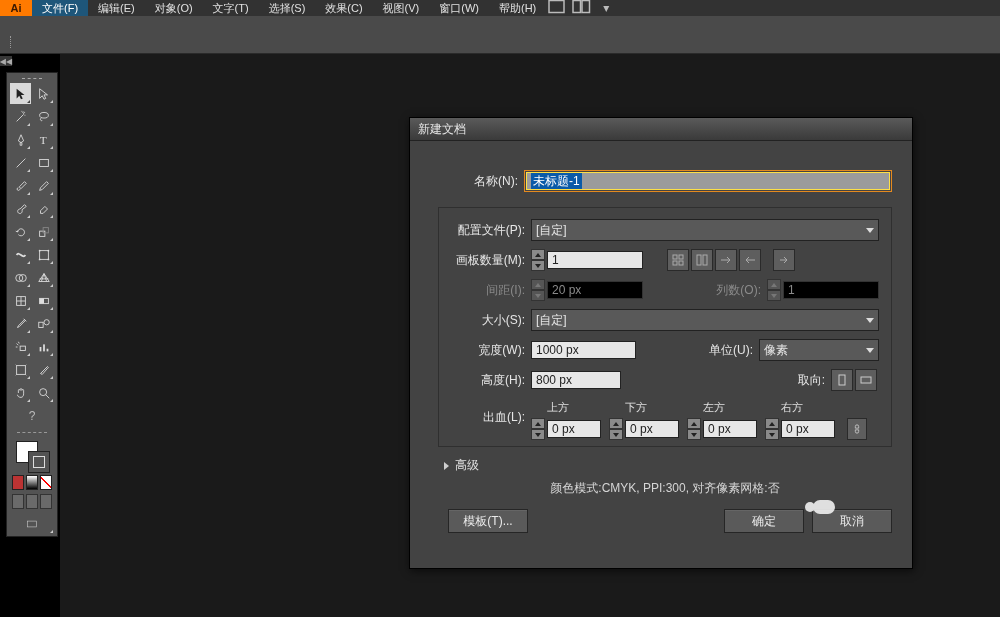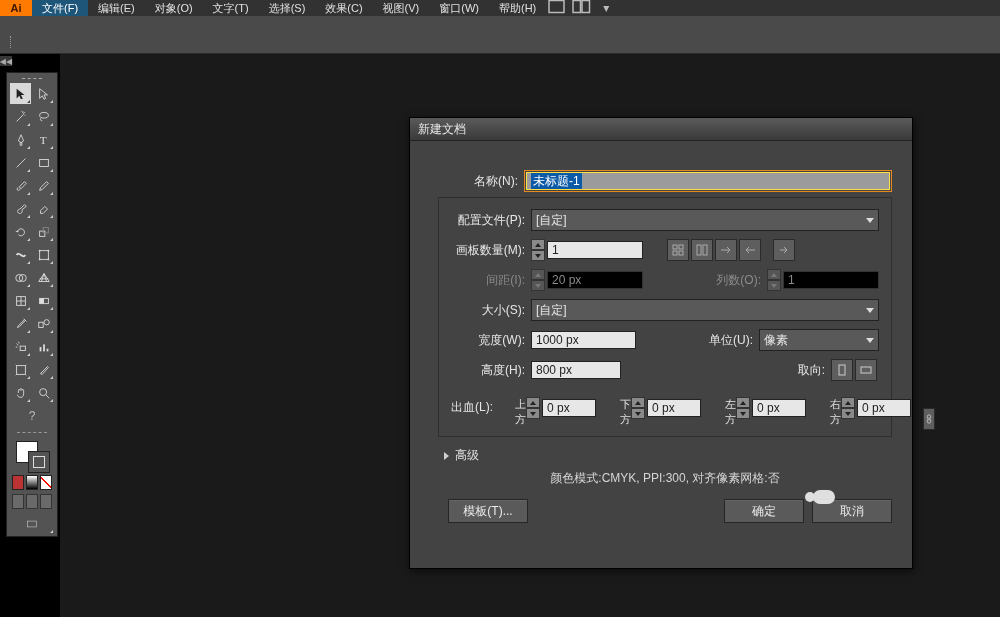--- a/index.html
+++ b/index.html
@@ -41,32 +41,32 @@
   .flabel.sub{color:#8a8a8a}
   .finput{height:18px;background:#e7e7e7;border:1px solid #222;color:#222;padding:0 4px;font-size:12px;box-sizing:border-box}
   .finput.dis{background:#000000;color:#8a8a8a;border-color:#333}
   .name-wrap{flex:1;border:1px solid #e58a1e;padding:1px}
   .name-wrap .finput{width:100%;height:18px;background:#9b9b9b;border:1px solid #fde047}
   .selspan{display:inline-block;background:#0a5aa8;color:#fff;height:16px;line-height:16px;padding:0 2px}
   .dselect{flex:1;height:20px;background:#e7e7e7;border:1px solid #222;color:#222;display:flex;align-items:center;justify-content:space-between;padding:0 4px}
   .dselect .arr{width:0;height:0;border-left:4px solid transparent;border-right:4px solid transparent;border-top:5px solid #444}
   .dselect.dark{background:#595959;color:#e6e6e6}
   .dselect.dark .arr{border-top-color:#ddd}
-  .group{border:1px solid #2f2f2f;padding:8px 12px 6px 12px;margin-top:2px}
+  .group{border:1px solid #2f2f2f;padding:8px 12px 6px 12px;margin-top:12px}
   .steppers{display:inline-flex;flex-direction:column;margin-right:2px}
   .stp{width:12px;height:9px;background:#8a8a8a;border:1px solid #333;display:flex;align-items:center;justify-content:center}
   .stp.dis{background:#555}
   .stp .up{width:0;height:0;border-left:3px solid transparent;border-right:3px solid transparent;border-bottom:4px solid #222}
   .stp .dn{width:0;height:0;border-left:3px solid transparent;border-right:3px solid transparent;border-top:4px solid #222}
   .stp.dis .up{border-bottom-color:#777}
   .stp.dis .dn{border-top-color:#777}
   .iconbtn{width:20px;height:20px;background:#5e5e5e;border:1px solid #2a2a2a;display:flex;align-items:center;justify-content:center;color:#bbb;margin-right:2px}
   .iconbtn svg{width:12px;height:12px}
   .bleedrow{display:flex;align-items:flex-end;height:44px}
-  .bleedcol{display:flex;flex-direction:row;align-items:flex-start;margin-right:8px}
+  .bleedcol{display:flex;flex-direction:column;align-items:flex-start;margin-right:8px}
   .bleedcol .blabel{font-size:11px;color:#e0e0e0;margin-bottom:3px;margin-left:16px}
   .bleedcol .bwrap{display:flex;align-items:center}
   .linkbtn{width:18px;height:20px;background:#5e5e5e;border:1px solid #2a2a2a;display:flex;align-items:center;justify-content:center;color:#ccc;margin-left:4px}
   .disclosure{display:flex;align-items:center;margin:10px 0 6px 6px;color:#e0e0e0}
   .disclosure .tri{width:0;height:0;border-top:4px solid transparent;border-bottom:4px solid transparent;border-left:5px solid #cfcfcf;margin-right:6px}
   .summary{text-align:center;color:#d5d5d5;font-size:12px;margin:4px 0 8px 0}
   .btnrow{display:flex;justify-content:flex-start;align-items:center;padding:4px 0 0 10px}
   .dbtn{min-width:78px;height:22px;background:#5a5a5a;border:1px solid #262626;color:#eaeaea;display:flex;align-items:center;justify-content:center;box-shadow:inset 0 1px 0 rgba(255,255,255,.07)}
   .btnrow .spacer{flex:1}
   .cursorbubble{position:absolute;right:56px;bottom:18px;width:22px;height:14px;border-radius:8px;background:#f0f0f0;opacity:.9}

